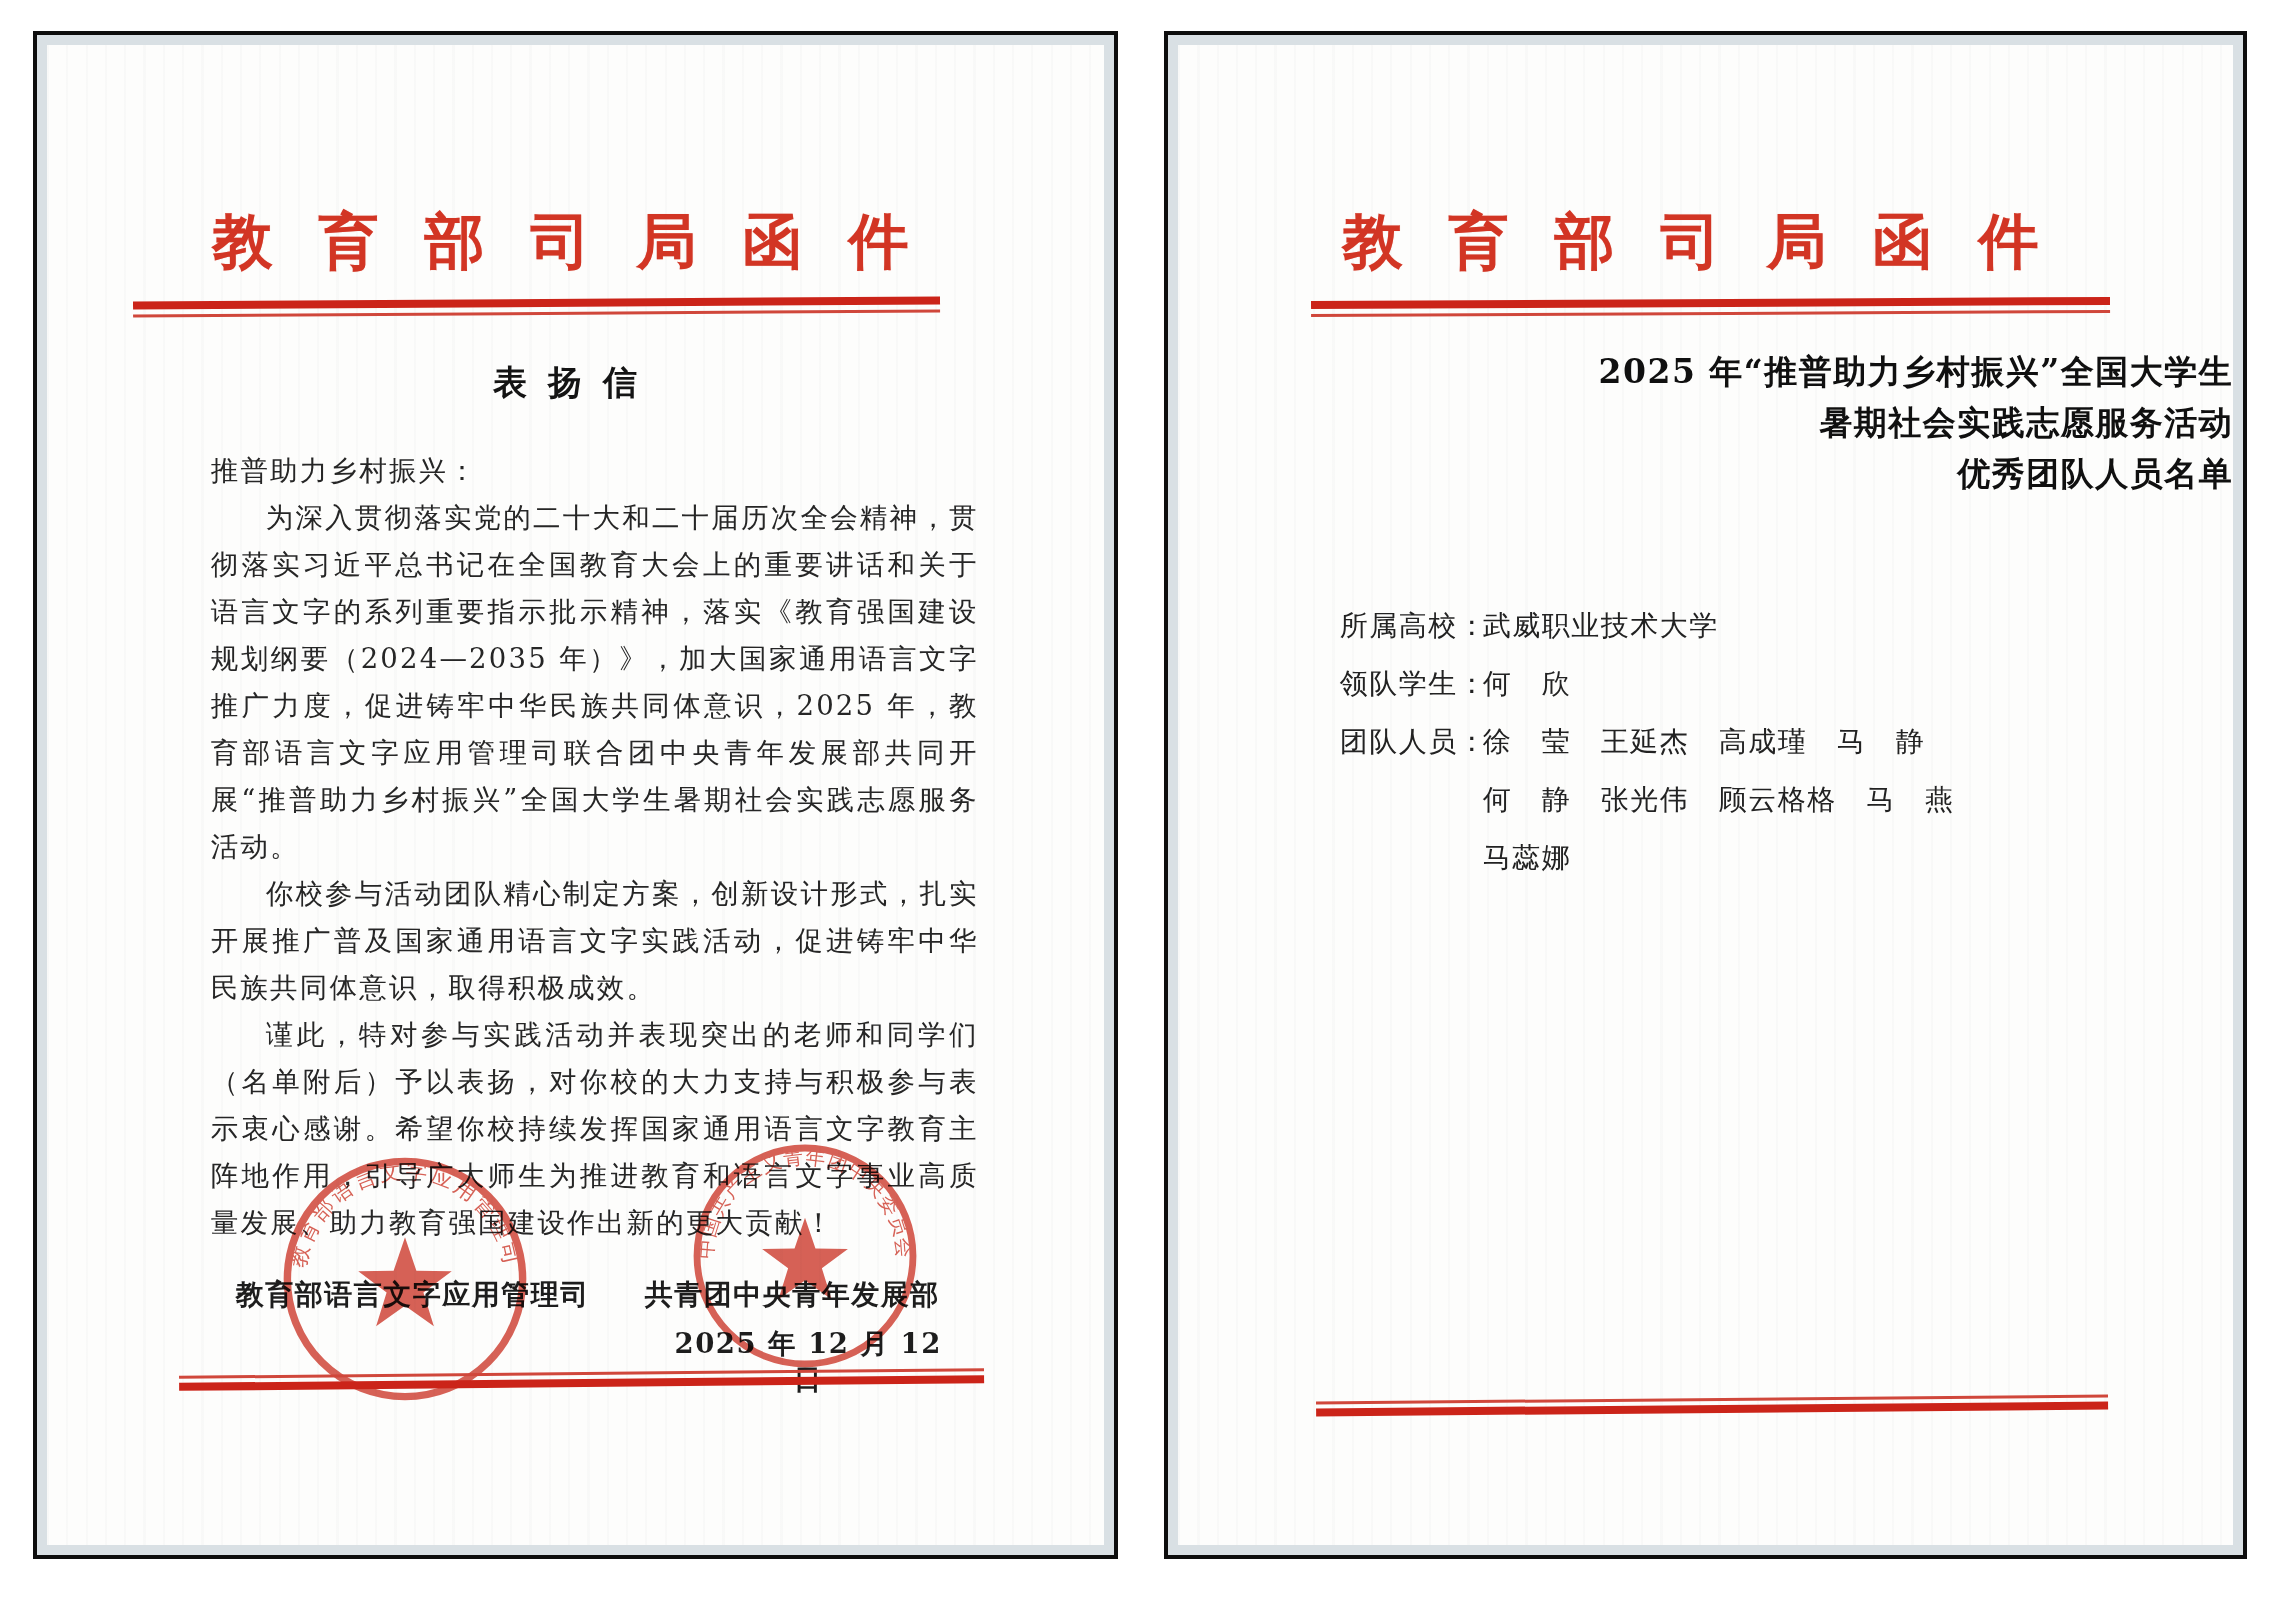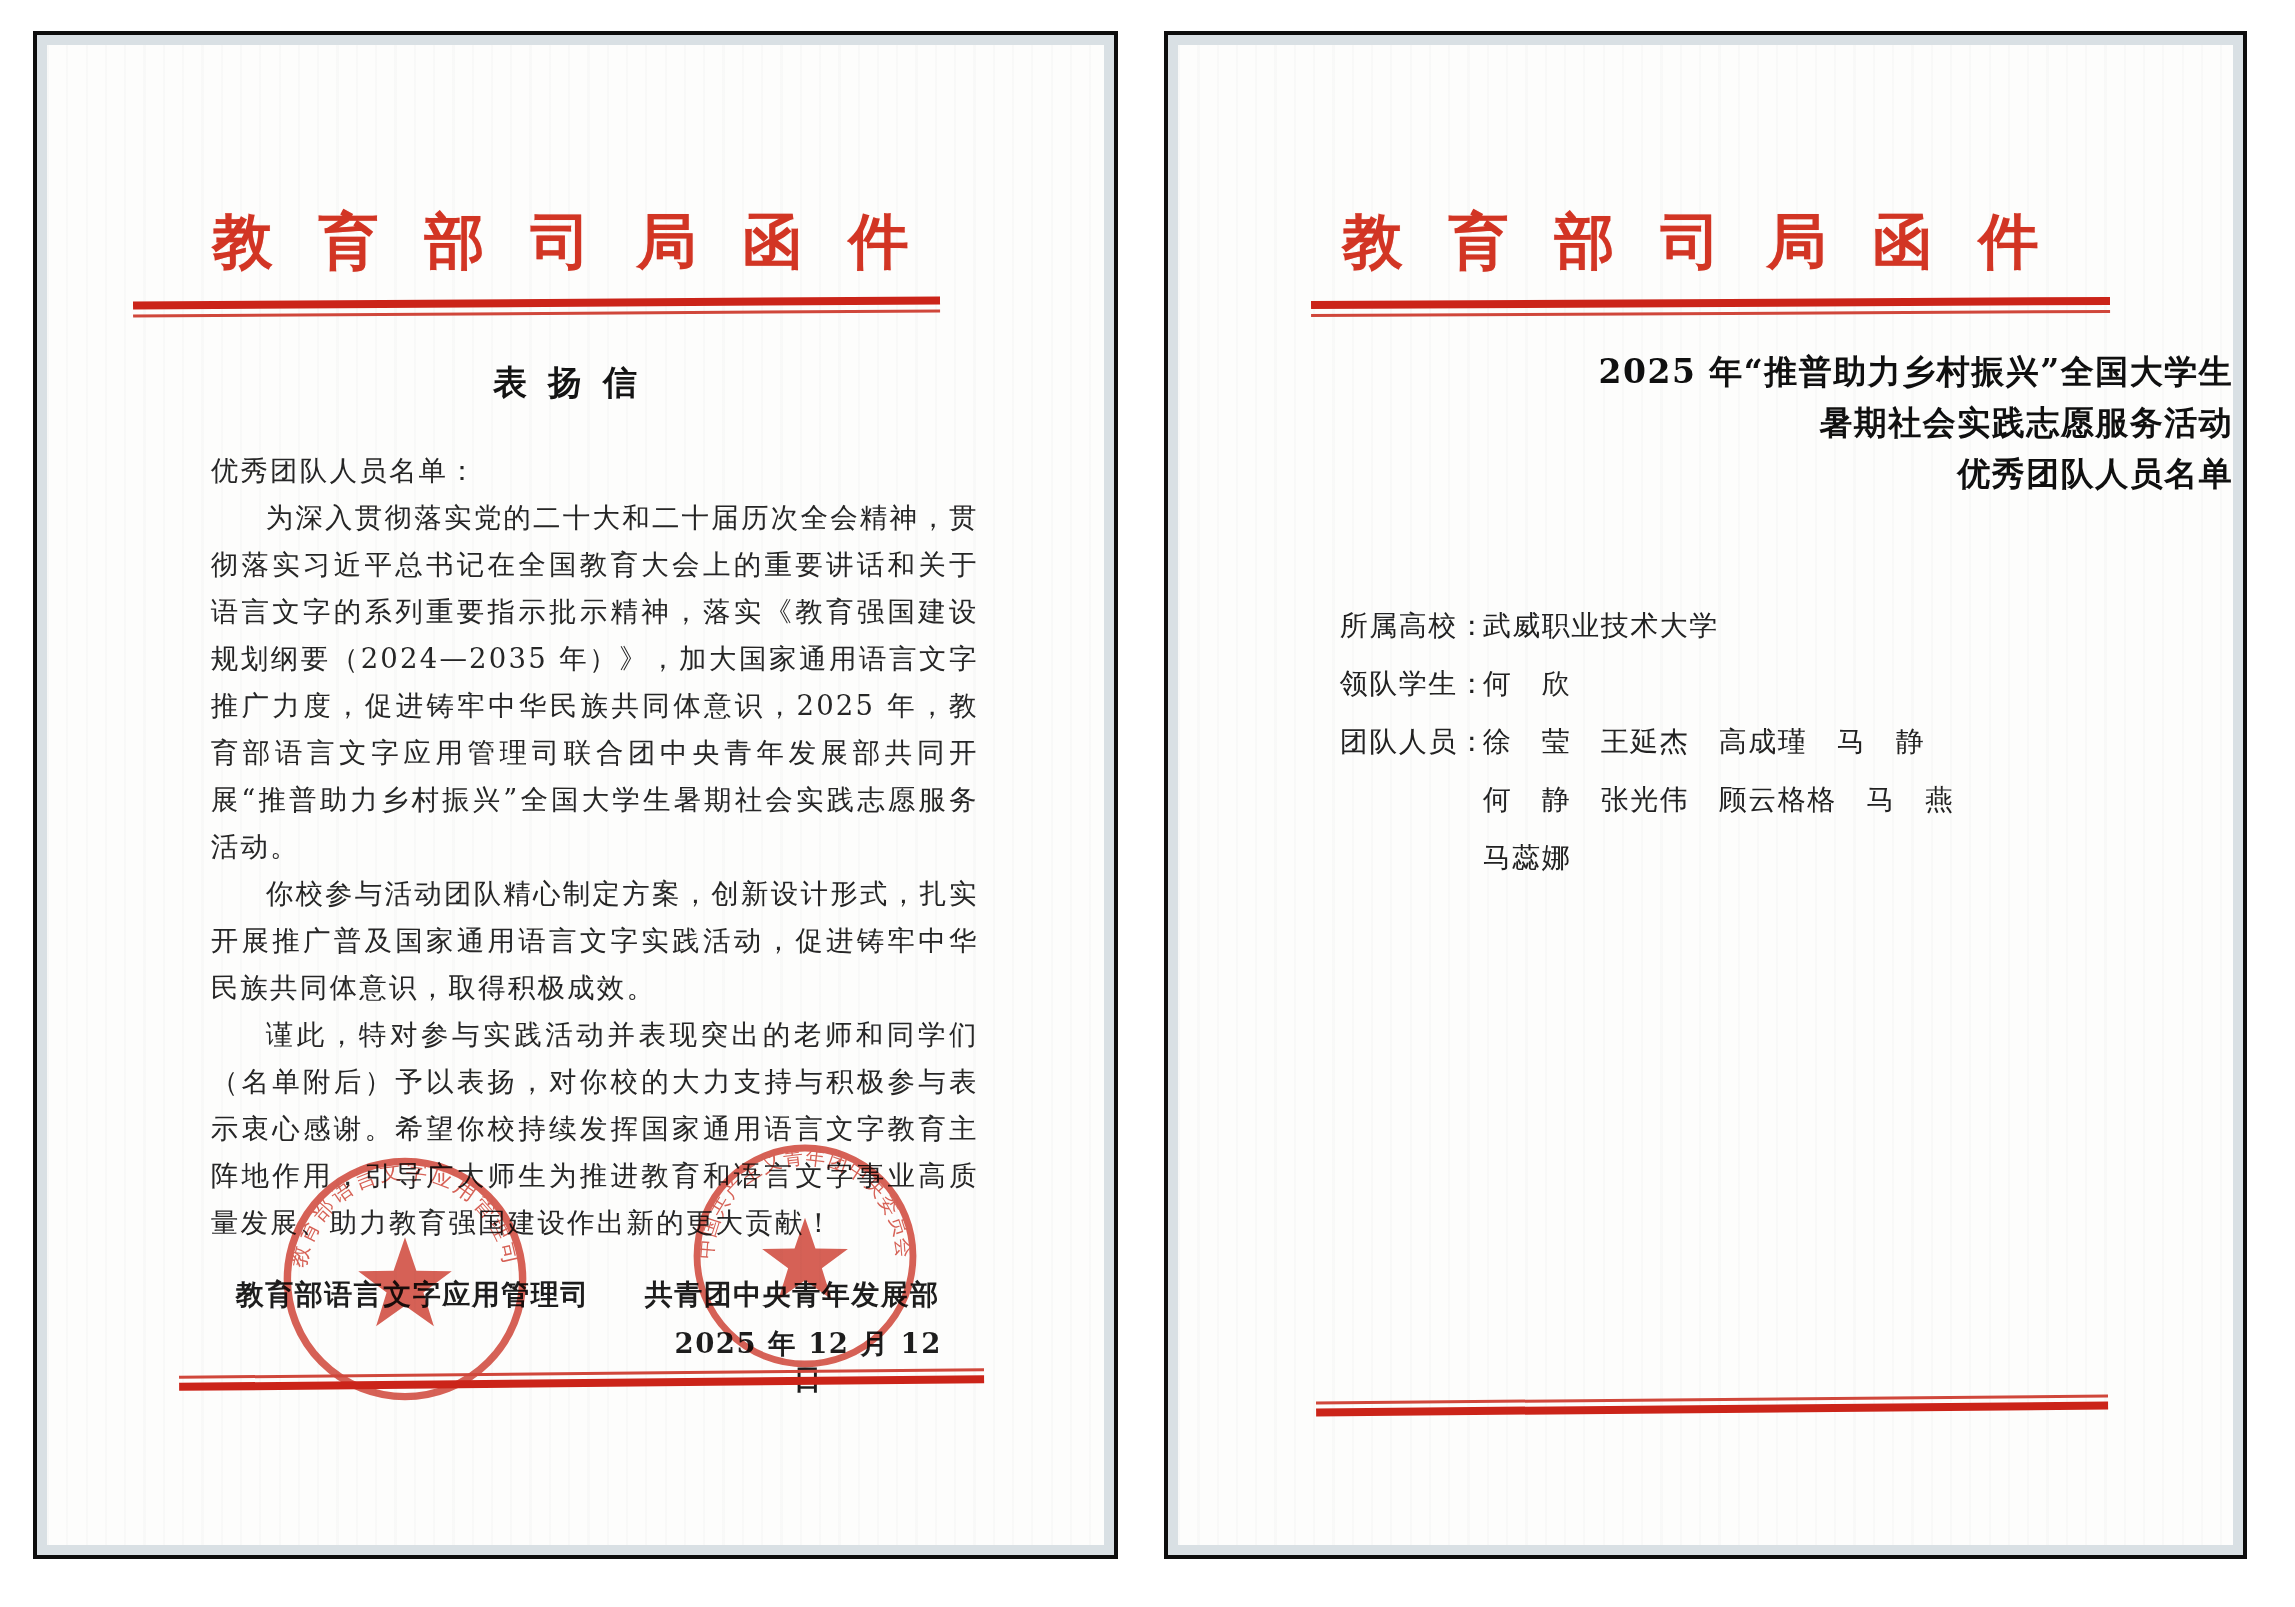--- a/index.html
+++ b/index.html
@@ -60,21 +60,21 @@
       <div class="masthead">教育部司局函件</div>
 
       <div class="rule" style="top:254px;left:86px;width:807px;transform:rotate(-0.35deg);">
         <div class="bar-thick"></div>
         <div class="bar-thin"></div>
       </div>
 
       <div class="letter-title">表扬信</div>
 
       <div class="body-block">
-        <p class="no-indent">优秀团队人员名单：</p>
+        <p class="no-indent">推普助力乡村振兴：</p>
         <p>为深入贯彻落实党的二十大和二十届历次全会精神，贯彻落实习近平总书记在全国教育大会上的重要讲话和关于语言文字的系列重要指示批示精神，落实《教育强国建设规划纲要（2024—2035 年）》，加大国家通用语言文字推广力度，促进铸牢中华民族共同体意识，2025 年，教育部语言文字应用管理司联合团中央青年发展部共同开展“推普助力乡村振兴”全国大学生暑期社会实践志愿服务活动。</p>
         <p>你校参与活动团队精心制定方案，创新设计形式，扎实开展推广普及国家通用语言文字实践活动，促进铸牢中华民族共同体意识，取得积极成效。</p>
         <p>谨此，特对参与实践活动并表现突出的老师和同学们（名单附后）予以表扬，对你校的大力支持与积极参与表示衷心感谢。希望你校持续发挥国家通用语言文字教育主阵地作用，引导广大师生为推进教育和语言文字事业高质量发展、助力教育强国建设作出新的更大贡献！</p>
       </div>
 
       <div class="sig" style="left:189px;top:1231px;">教育部语言文字应用管理司</div>
       <div class="sig" style="left:598px;top:1231px;">共青团中央青年发展部</div>
       <div class="date-line" style="left:609px;top:1281px;width:305px;">2025 年 12 月 12 日</div>
 
       <svg class="stamp" style="left:224px;top:1100px;" width="268" height="268" viewBox="0 0 360 360">

